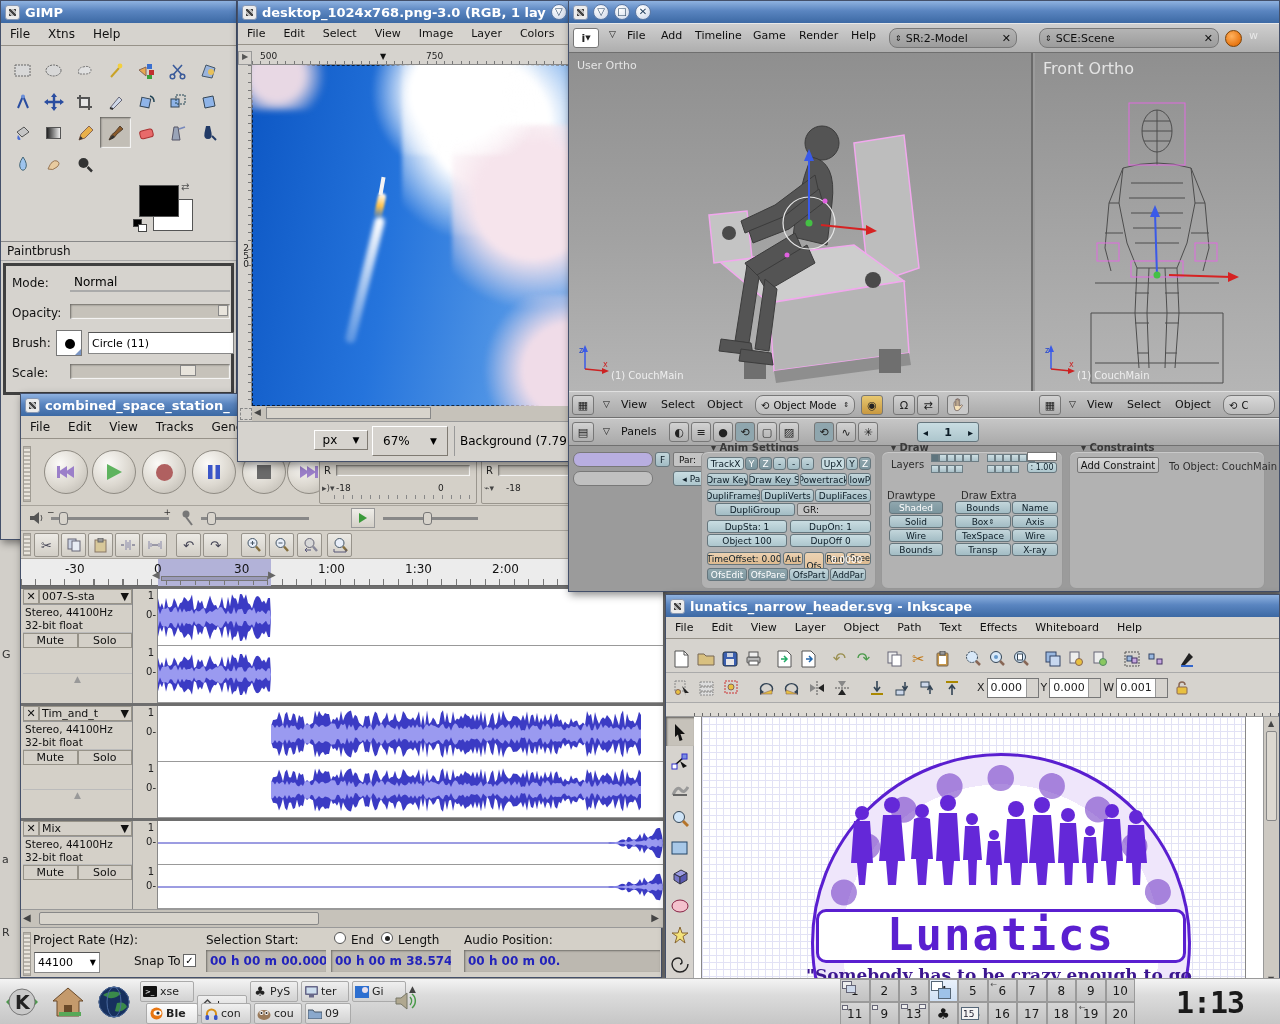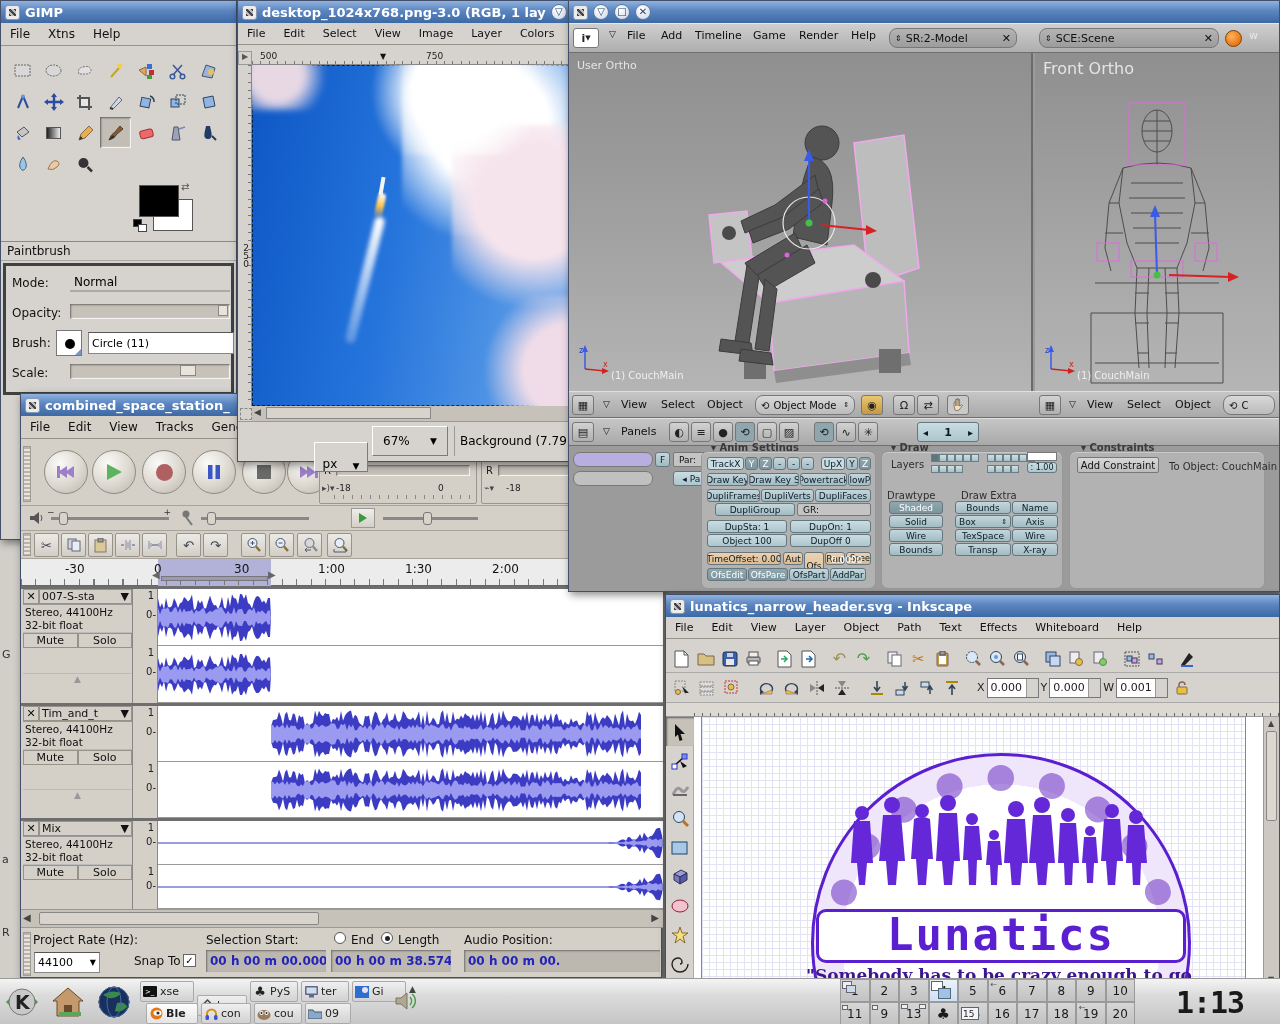--- a/index.html
+++ b/index.html
@@ -617,21 +617,21 @@
       <div style="position:absolute;left:124px;top:128px;width:8px;height:26px;background:linear-gradient(180deg,#fff,#ffc24a,rgba(255,150,40,0));transform:rotate(12deg);filter:blur(1px);border-radius:4px"></div>
       <div style="position:absolute;left:128px;top:112px;width:4px;height:18px;background:#f4f4f4;transform:rotate(10deg)"></div>
     </div>
 
     <div class="abs" style="left:2px;top:407px;width:12px;height:12px;border:1px dashed #888"></div>
     <div class="abs" style="left:14px;top:405px;width:317px;height:15px;background:#c6c2ba">
       <span class="abs" style="left:2px;top:1px;font-size:9px;color:#444">◀</span>
       <div class="abs" style="left:14px;top:1px;width:165px;height:12px;background:#d8d4cc;border:1px solid #888"></div>
     </div>
     <div class="abs" style="left:0;top:420px;width:333px;height:40px;border-top:1px solid #999">
-      <div class="abs raise" style="left:76px;top:20px;width:54px;height:30px;display:flex;align-items:flex-end;justify-content:space-around;font-size:12px">
+      <div class="abs raise" style="left:76px;top:8px;width:54px;height:20px;display:flex;align-items:center;justify-content:space-around;font-size:12px">
           <span>px</span>
           <span style="font-size:9px">▼</span>
         </div>
       <div class="abs raise" style="left:134px;top:4px;width:76px;height:30px;display:flex;align-items:center;justify-content:space-around;font-size:12px">
           <span>67%</span>
           <span style="font-size:9px">▼</span>
         </div>
       <div class="abs" style="left:216px;top:4px;width:117px;height:30px;border-left:1px solid #999;display:flex;align-items:center;padding-left:5px;font-size:12px;white-space:nowrap;overflow:hidden">
           <span>Background (7.79</span>
         </div>
@@ -982,21 +982,21 @@
       <div class="bbtn" style="left:320px;top:97px;width:54px;height:13px">
           <span>Bounds</span>
         </div>
       <span class="blbl" style="left:392px;top:44px">Draw Extra</span>
       <div class="bbtn" style="left:386px;top:55px;width:56px;height:13px">
           <span>Bounds</span>
         </div>
       <div class="bbtn" style="left:443px;top:55px;width:46px;height:13px">
           <span>Name</span>
         </div>
-      <div class="bbtn" style="left:386px;top:69px;width:56px;height:13px;justify-content:space-between;padding:0 3px">
+      <div class="bbtn" style="left:386px;top:69px;width:56px;height:13px;padding:0 3px">
           <span>Box</span>
           <span style="font-size:7px">⇕</span>
         </div>
       <div class="bbtn" style="left:443px;top:69px;width:46px;height:13px">
           <span>Axis</span>
         </div>
       <div class="bbtn" style="left:386px;top:83px;width:56px;height:13px">
           <span>TexSpace</span>
         </div>
       <div class="bbtn" style="left:443px;top:83px;width:46px;height:13px">

